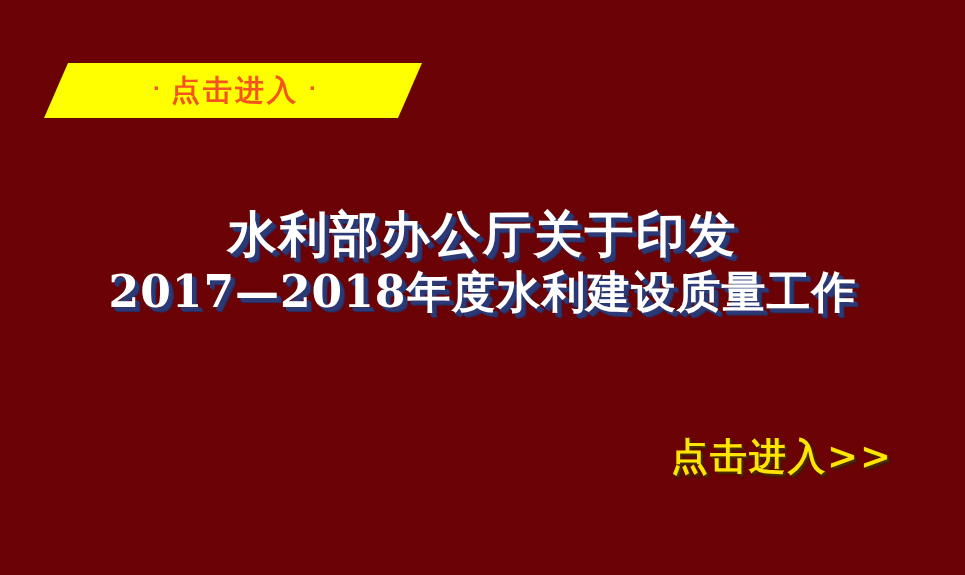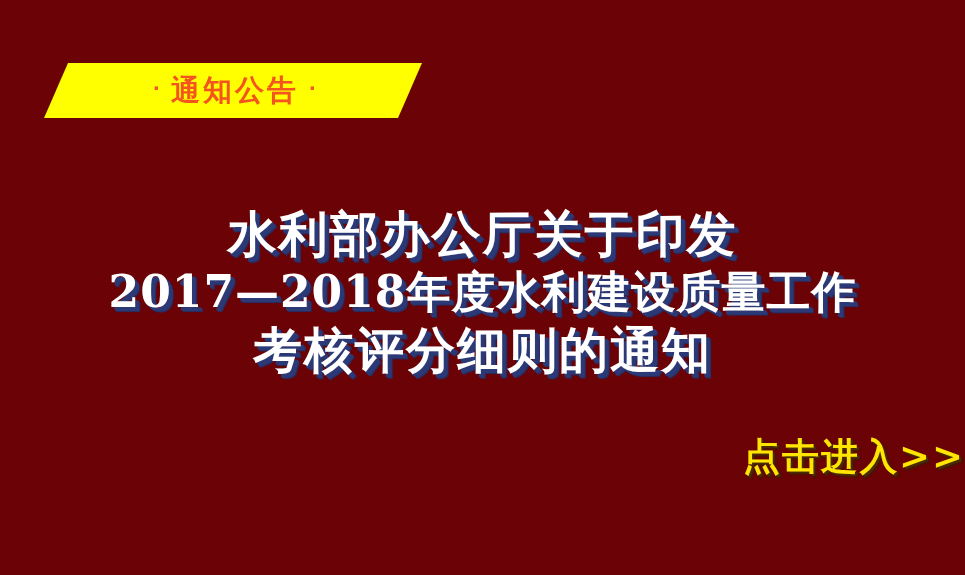--- a/index.html
+++ b/index.html
@@ -90,20 +90,21 @@
     letter-spacing: 1px;
   }
 
   
   .cta-row {
     position: absolute;
     left: 0;
     top: 432px;
     width: 965px;
     text-align: right;
+    padding-right: 72px;
     box-sizing: border-box;
   }
   .cta-link {
     display: inline-block;
     color: #ffe500;
     font-size: 37px;
     font-weight: 700;
     letter-spacing: 2px;
     white-space: nowrap;
     cursor: pointer;
@@ -116,28 +117,27 @@
 </style>
 </head>
 <body>
 
 <div id="announcement-card">
 
   <div class="ribbon">
     <div class="ribbon-shape"></div>
     <div class="ribbon-inner">
       <span class="ribbon-dot">·</span>
-      <span class="ribbon-label">通知公告</span>
+      <span class="ribbon-label">点击进入</span>
       <span class="ribbon-dot">·</span>
     </div>
   </div>
 
   <div class="headline">
     <div class="headline-line">水利部办公厅关于印发</div>
     <div class="headline-line wide">2017—2018年度水利建设质量工作</div>
-    <div class="headline-line">考核评分细则的通知</div>
   </div>
 
   <div class="cta-row">
     <a class="cta-link" href="#">点击进入&gt;&gt;</a>
   </div>
 
 </div>
 
 </body></html>

